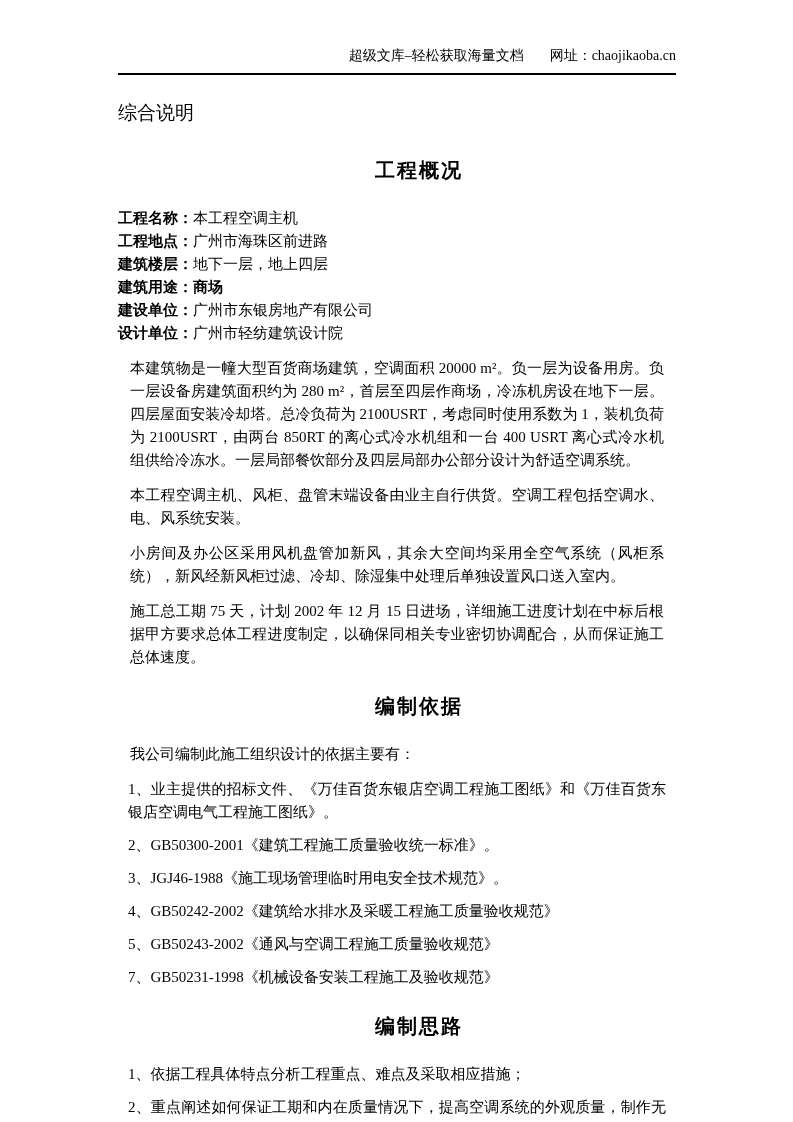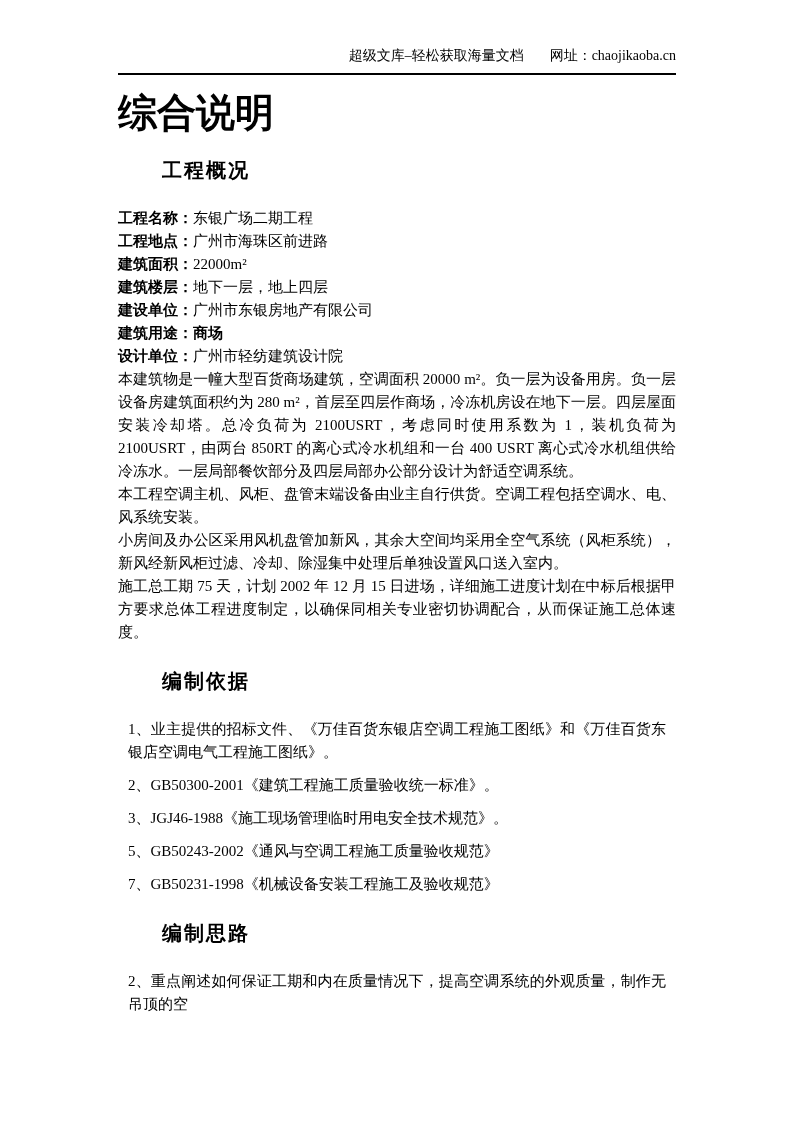--- a/index.html
+++ b/index.html
@@ -27,86 +27,89 @@
     line-height: 20px;
     padding-bottom: 7px;
     border-bottom: 2px solid #000;
     white-space: nowrap;
   }
   .doc-header .site {
     margin-right: 26px;
   }
   
   .doc-title {
-    font-size: 39px;
-    font-weight: bold;
+    font-size: 19px;
+    font-weight: normal;
     line-height: 40px;
     margin: 18px 0 10px 0;
   }
   
   .sec-heading {
     font-size: 20px;
     font-weight: bold;
     letter-spacing: 2px;
     line-height: 26px;
     margin: 24px 0 24px 44px;
+    text-align: center;
   }
   
   .body-text {
     font-size: 15px;
     line-height: 23px;
     text-align: justify;
   }
   .field-row { }
   .field-label { font-weight: bold; font-family: Liberation Serif, serif; }
   .v-bold { font-weight: bold; }
   p.para {
-    margin: 0;
+    margin: 12px;
   }
   .list-item {
     margin: 10px;
   }
 </style>
 </head>
 <body>
 
 <div class="page">
 
   <div class="doc-header">
     <span class="site">超级文库–轻松获取海量文档</span><span>网址：</span><span>chaojikaoba.cn</span>
   </div>
 
   <h1 class="doc-title">综合说明</h1>
 
   <h2 class="sec-heading">工程概况</h2>
 
   <div class="body-text">
-    <div class="field-row"><span class="field-label">工程名称：</span><span>东银广场二期工程</span></div>
+    <div class="field-row"><span class="field-label">工程名称：</span><span>本工程空调主机</span></div>
     <div class="field-row"><span class="field-label">工程地点：</span><span>广州市海珠区前进路</span></div>
-    <div class="field-row"><span class="field-label">建筑面积：</span><span>22000m²</span></div>
     <div class="field-row"><span class="field-label">建筑楼层：</span><span>地下一层，地上四层</span></div>
+    <div class="field-row"><span class="field-label">建筑用途：</span><span class="v-bold">商场</span></div>
     <div class="field-row"><span class="field-label">建设单位：</span><span>广州市东银房地产有限公司</span></div>
-    <div class="field-row"><span class="field-label">建筑用途：</span><span class="v-bold">商场</span></div>
     <div class="field-row"><span class="field-label">设计单位：</span><span>广州市轻纺建筑设计院</span></div>
 
     <p class="para">本建筑物是一幢大型百货商场建筑，空调面积 20000 m²。负一层为设备用房。负一层设备房建筑面积约为 280 m²，首层至四层作商场，冷冻机房设在地下一层。四层屋面安装冷却塔。总冷负荷为 2100USRT，考虑同时使用系数为 1，装机负荷为 2100USRT，由两台 850RT 的离心式冷水机组和一台 400 USRT 离心式冷水机组供给冷冻水。一层局部餐饮部分及四层局部办公部分设计为舒适空调系统。</p>
     <p class="para">本工程空调主机、风柜、盘管末端设备由业主自行供货。空调工程包括空调水、电、风系统安装。</p>
     <p class="para">小房间及办公区采用风机盘管加新风，其余大空间均采用全空气系统（风柜系统），新风经新风柜过滤、冷却、除湿集中处理后单独设置风口送入室内。</p>
     <p class="para">施工总工期 75 天，计划 2002 年 12 月 15 日进场，详细施工进度计划在中标后根据甲方要求总体工程进度制定，以确保同相关专业密切协调配合，从而保证施工总体速度。</p>
   </div>
 
   <h2 class="sec-heading">编制依据</h2>
 
   <div class="body-text">
+    <p class="para">我公司编制此施工组织设计的依据主要有：</p>
     <p class="list-item">1、业主提供的招标文件、《万佳百货东银店空调工程施工图纸》和《万佳百货东银店空调电气工程施工图纸》。</p>
     <p class="list-item">2、GB50300-2001《建筑工程施工质量验收统一标准》。</p>
     <p class="list-item">3、JGJ46-1988《施工现场管理临时用电安全技术规范》。</p>
+    <p class="list-item">4、GB50242-2002《建筑给水排水及采暖工程施工质量验收规范》</p>
     <p class="list-item">5、GB50243-2002《通风与空调工程施工质量验收规范》</p>
     <p class="list-item">7、GB50231-1998《机械设备安装工程施工及验收规范》</p>
   </div>
 
   <h2 class="sec-heading">编制思路</h2>
 
   <div class="body-text">
+    <p class="list-item">1、依据工程具体特点分析工程重点、难点及采取相应措施；</p>
     <p class="list-item">2、重点阐述如何保证工期和内在质量情况下，提高空调系统的外观质量，制作无吊顶的空</p>
   </div>
 
 </div>
 
 </body></html>

